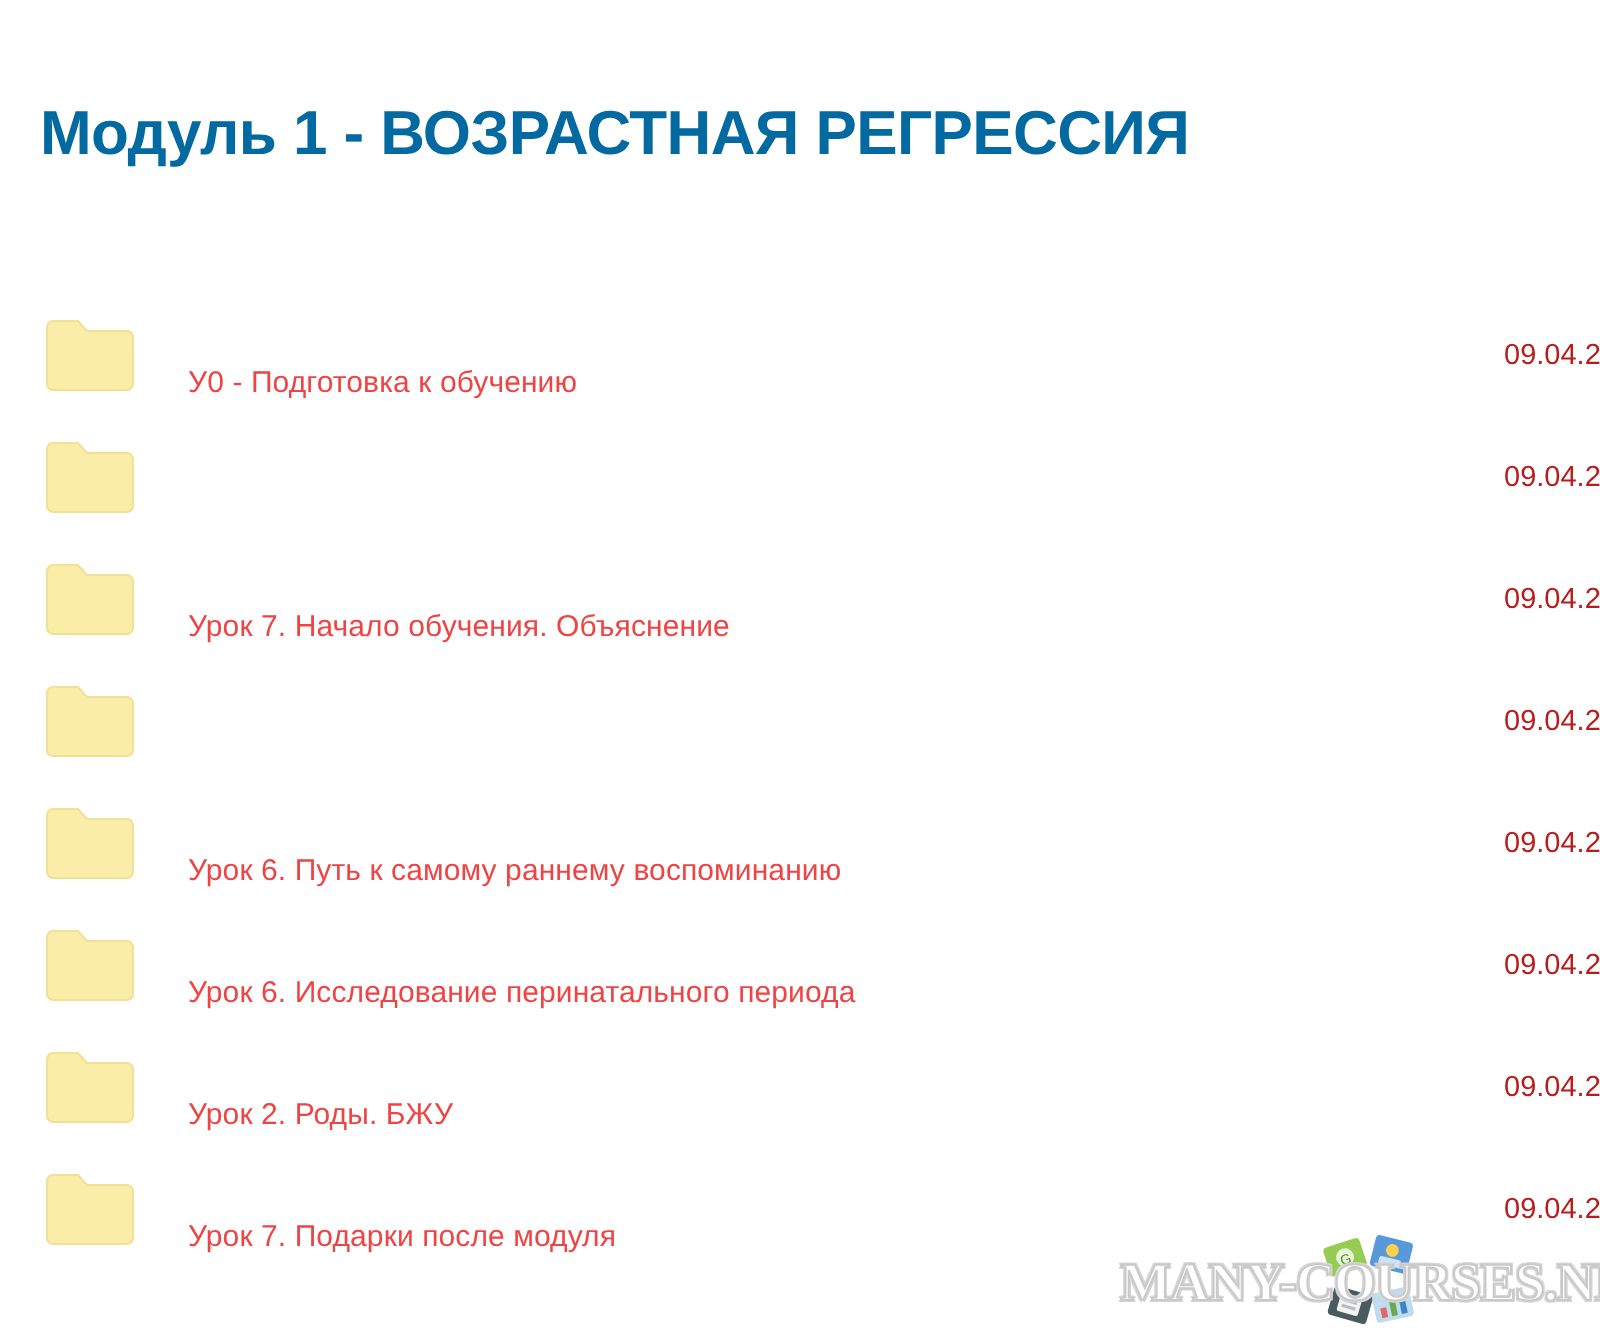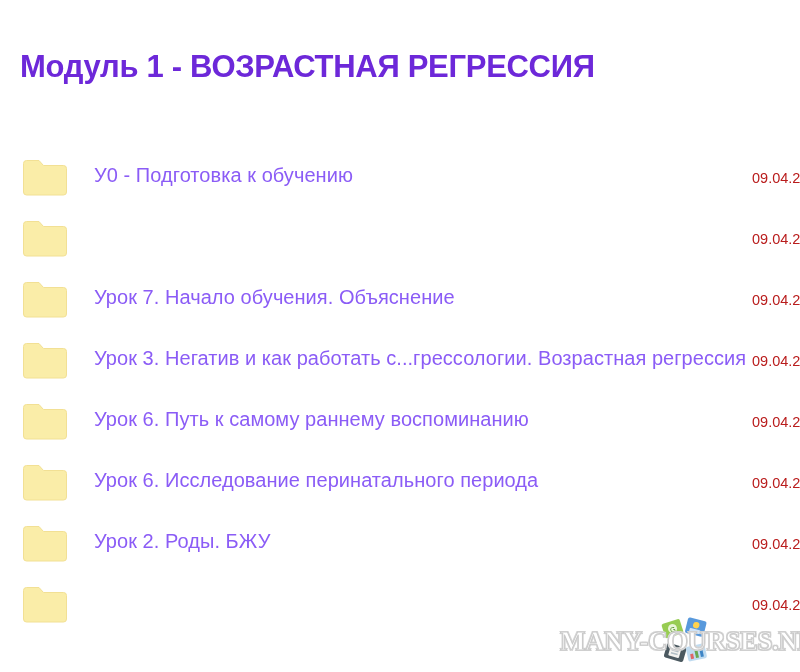--- a/index.html
+++ b/index.html
@@ -22,21 +22,21 @@
     background: #ffffff;
   }
 
   
   .page-title {
     position: absolute;
     left: 20px;
     top: 47px;
     font-size: 31px;
     font-weight: bold;
-    color: #6d28d9;
+    color: #0369a1;
     letter-spacing: -0.3px;
     white-space: nowrap;
     line-height: 40px;
   }
 
   
   .file-list {
     position: absolute;
     left: 0;
     top: 153px;
@@ -58,25 +58,25 @@
   }
   .folder-icon svg {
     display: block;
     width: 46px;
     height: 40px;
   }
 
   .file-name {
     position: absolute;
     left: 94px;
-    top: 0;
+    top: 17px;
     height: 44px;
     line-height: 44px;
-    font-size: 20px;
-    color: #8b5cf6;
+    font-size: 15px;
+    color: #ef4444;
     white-space: nowrap;
     letter-spacing: 0.05px;
   }
 
   .file-date {
     position: absolute;
     left: 752px;
     top: 3px;
     height: 44px;
     line-height: 44px;
@@ -164,21 +164,20 @@
   </div>
 
   <div class="file-row">
     <span class="folder-icon">
       <svg viewBox="0 0 46 40">
         <path d="M1.5 6.5 A3 3 0 0 1 4.5 3.5 L17 3.5 L21.5 8.5 L41.5 8.5
                  A3 3 0 0 1 44.5 11.5 L44.5 35 A3 3 0 0 1 41.5 38
                  L4.5 38 A3 3 0 0 1 1.5 35 Z" fill="#faeda8" stroke="#f2e094" stroke-width="1"></path>
       </svg>
     </span>
-    <span class="file-name">Урок 3. Негатив и как работать с...грессологии. Возрастная регрессия</span>
     <span class="file-date">09.04.2</span>
   </div>
 
   <div class="file-row">
     <span class="folder-icon">
       <svg viewBox="0 0 46 40">
         <path d="M1.5 6.5 A3 3 0 0 1 4.5 3.5 L17 3.5 L21.5 8.5 L41.5 8.5
                  A3 3 0 0 1 44.5 11.5 L44.5 35 A3 3 0 0 1 41.5 38
                  L4.5 38 A3 3 0 0 1 1.5 35 Z" fill="#faeda8" stroke="#f2e094" stroke-width="1"></path>
       </svg>
@@ -212,20 +211,21 @@
   </div>
 
   <div class="file-row">
     <span class="folder-icon">
       <svg viewBox="0 0 46 40">
         <path d="M1.5 6.5 A3 3 0 0 1 4.5 3.5 L17 3.5 L21.5 8.5 L41.5 8.5
                  A3 3 0 0 1 44.5 11.5 L44.5 35 A3 3 0 0 1 41.5 38
                  L4.5 38 A3 3 0 0 1 1.5 35 Z" fill="#faeda8" stroke="#f2e094" stroke-width="1"></path>
       </svg>
     </span>
+    <span class="file-name">Урок 7. Подарки после модуля</span>
     <span class="file-date">09.04.2</span>
   </div>
 </div>
 
   <div class="watermark">
     <div class="wm-logo">
       <svg viewBox="0 0 58 58" width="58" height="58">
         <circle cx="29" cy="29" r="27" fill="#ffffff" opacity="0.15"></circle>
 
         <g transform="rotate(-18 20 16)">

